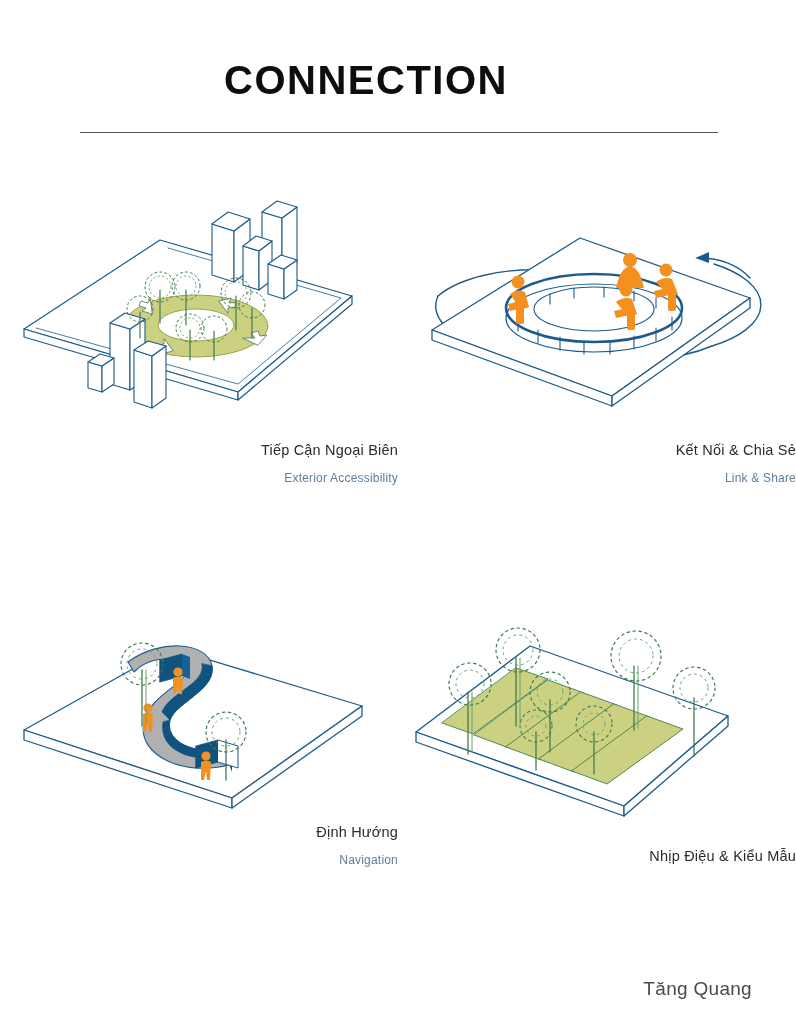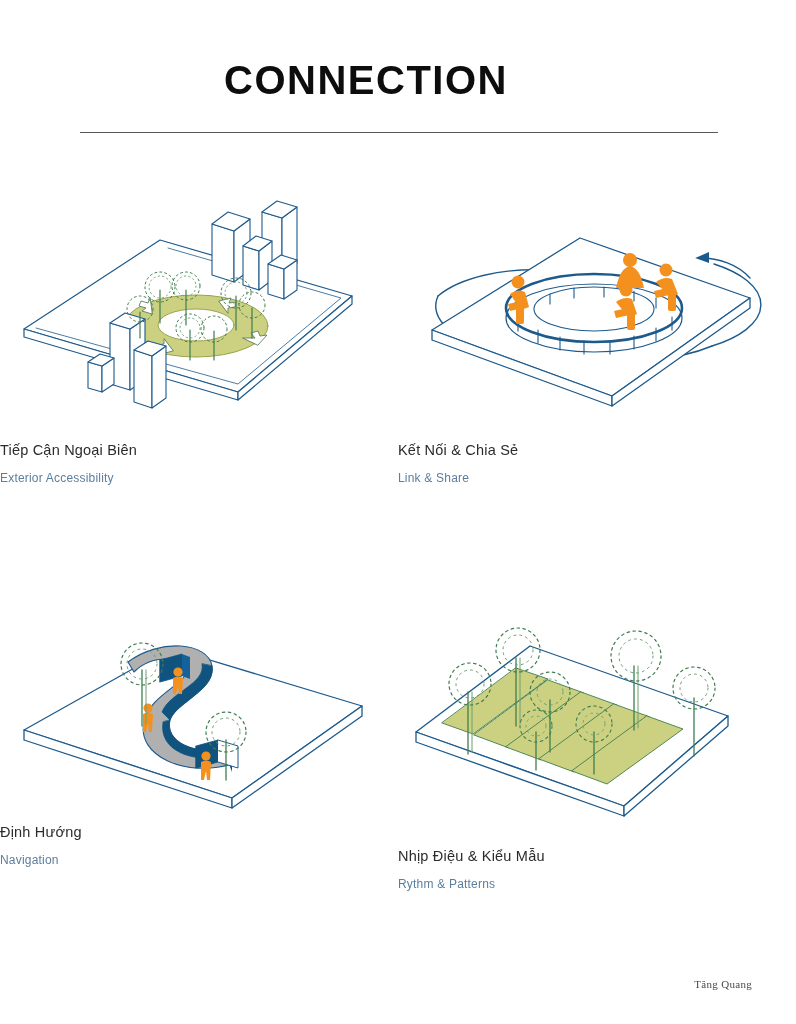--- a/index.html
+++ b/index.html
@@ -52,21 +52,21 @@
     position: absolute;
     top: 0;
     left: 0;
     width: 398px;
     height: 265px;
   }
   .panel-caption {
     position: absolute;
     left: 0;
     width: 398px;
-    text-align: left;
+    text-align: right;
   }
   .cap-vi {
     font-size: 14.5px;
     color: #2b2b2b;
     letter-spacing: 0.2px;
     font-family: "Liberation Sans", sans-serif;
     line-height: 1.45;
   }
   .cap-en {
     font-size: 12px;
@@ -85,24 +85,24 @@
   #panel-1 .panel-caption { top: 262px; }
   #panel-2 .panel-caption { top: 262px; }
   #panel-3 .panel-caption { top: 262px; }
   #panel-4 .panel-caption { top: 262px; }
 
   
   .footer-credit {
     position: absolute;
     top: 978px;
     right: 44px;
-    font-size: 11px;
+    font-size: 19px;
     color: #4a4a4a;
     letter-spacing: 0.3px;
-    font-family: Liberation Serif, serif;
+    font-family: Liberation Sans, sans-serif;
   }
 
   svg { display: block; overflow: visible; }
 </style>
 </head>
 <body>
 
 <div class="page">
 
   <div class="page-title">CONNECTION</div>
@@ -443,19 +443,18 @@
               <line x1="196" y1="148" x2="196" y2="190" stroke="#3f7d4f" stroke-width="1.3"></line>
               <circle cx="196" cy="140" r="18" fill="none" stroke="#3f7d4f" stroke-width="1.1" stroke-dasharray="2.5 3.5"></circle>
               <circle cx="196" cy="140" r="11" fill="none" stroke="#6aa06f" stroke-width="0.9" stroke-dasharray="2 4"></circle>
             </g>
           </g>
         </g>
       </svg>
     </div>
     <div class="panel-caption">
       <div class="cap-vi">Nhịp Điệu &amp; Kiểu Mẫu</div>
-      <div class="cap-en">Rythm &amp; Patterns</div>
     </div>
   </div>
 
   <div class="footer-credit">Tăng Quang</div>
 
 </div>
 
 </body></html>

